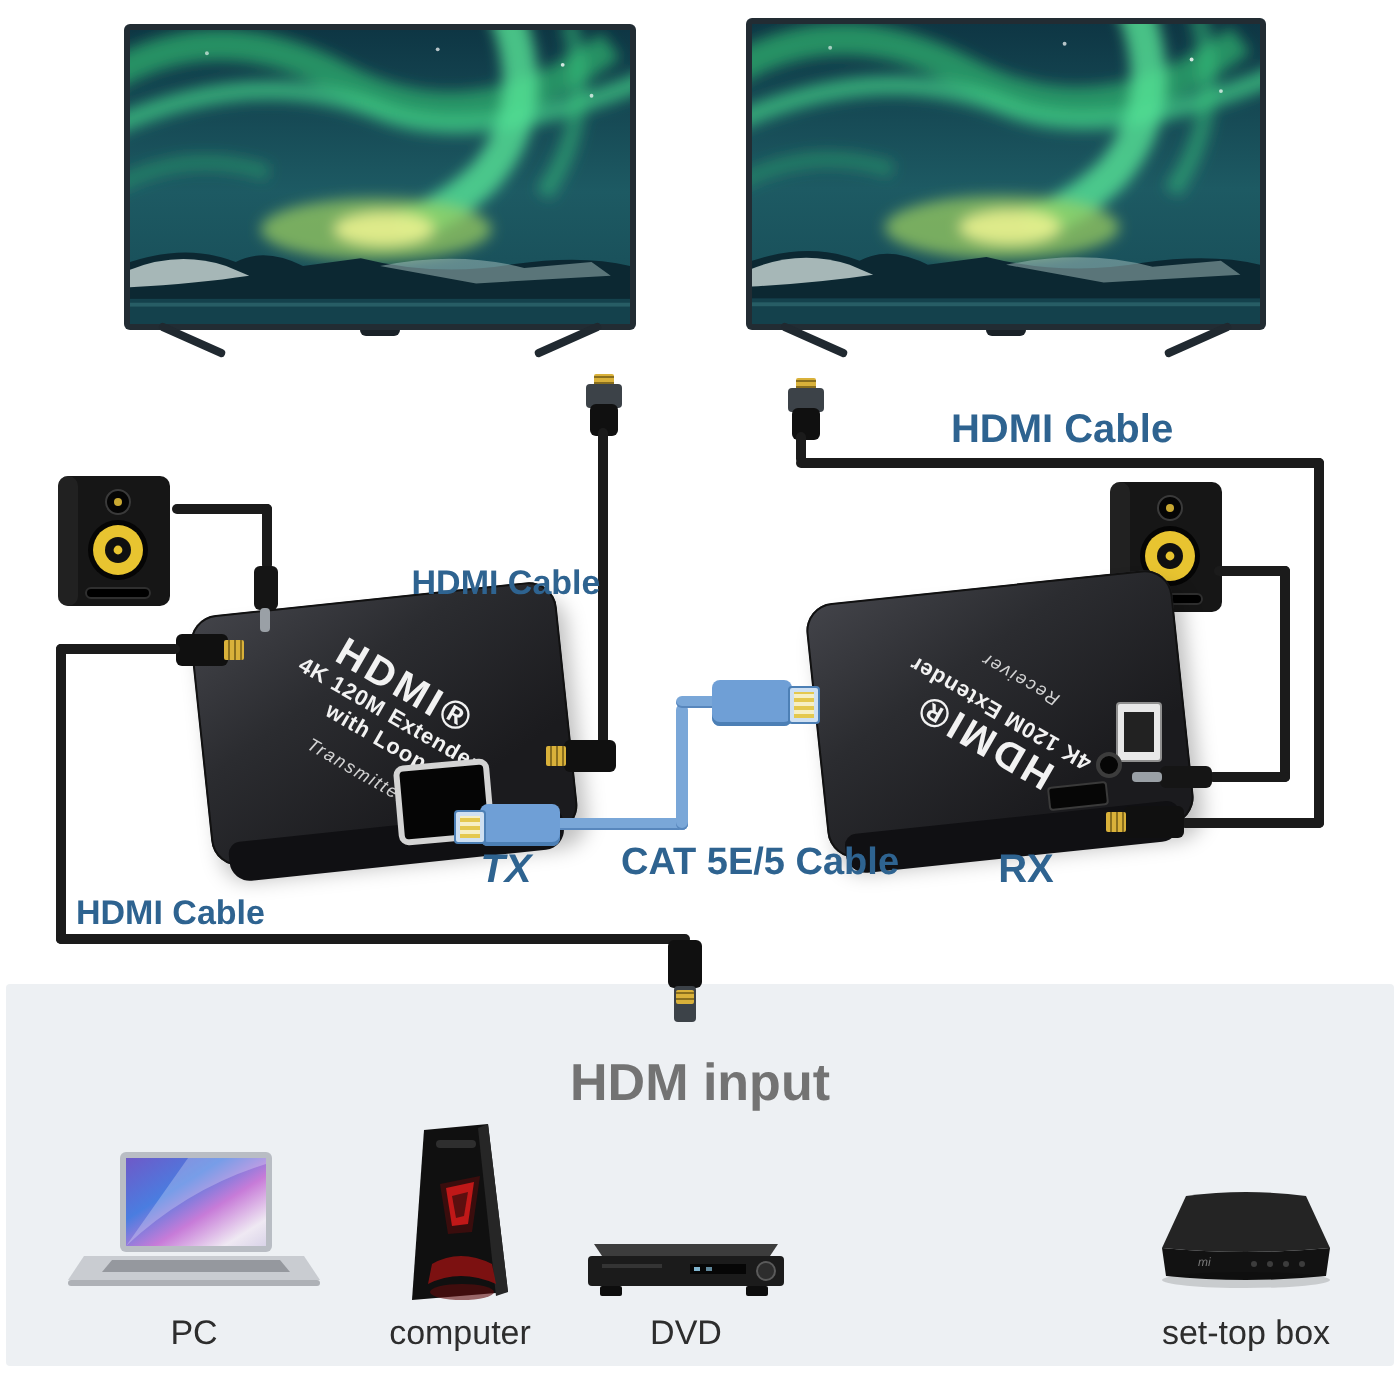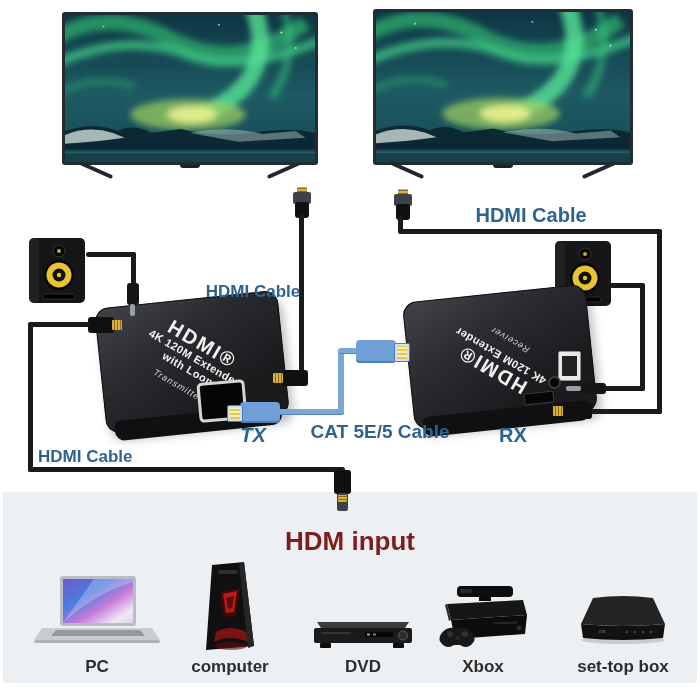--- a/index.html
+++ b/index.html
@@ -38,24 +38,24 @@
   .rx-usb-inner{position:absolute;inset:4px 3px;background:#222;}
   .rx-audio-hole{position:absolute;width:9px;height:9px;border-radius:50%;background:#060606;border:2px solid #3c3c3c;}
   .rx-hdmi-slot{position:absolute;background:#060606;border:1px solid #3a3a3a;border-radius:2px;transform:rotate(-6deg);}
   
   .lbl{position:absolute;font-weight:bold;color:#2e6390;}
   .lbl-c{text-align:center;}
   
   .speaker{position:absolute;}
   
   .panel{position:absolute;left:3px;top:492px;width:694px;height:191px;background:#edf0f3;border-radius:2px;}
-  .panel-title{position:absolute;left:0;right:0;top:34px;text-align:center;font-size:26px;font-weight:bold;color:#7f1d1d;}
+  .panel-title{position:absolute;left:0;right:0;top:34px;text-align:center;font-size:26px;font-weight:bold;color:#737373;}
   .device{position:absolute;top:70px;display:flex;flex-direction:column;align-items:center;justify-content:flex-end;}
   .device .fig{display:flex;align-items:flex-end;justify-content:center;height:90px;}
-  .device .dlabel{font-size:17px;font-weight:bold;color:#2d2d2d;margin-top:5px;white-space:nowrap;}
+  .device .dlabel{font-size:17px;font-weight:normal;color:#2d2d2d;margin-top:5px;white-space:nowrap;}
 </style>
 </head>
 <body>
 
 <div class="canvas">
 
   <div class="tv" style="left:62px;top:12px;width:256px;height:168px;">
     <div class="tv-frame" style="height:153px;">
       <svg class="tv-screen" viewBox="0 0 260 152" preserveAspectRatio="none">
         <defs>
@@ -274,56 +274,37 @@
           <path d="M24 30 L44 26 L40 54 L28 55 Z" fill="#3a0d0d"></path>
           <path d="M27 32 L41 29 L38 50 L30 51 Z" fill="#c01818"></path>
           <path d="M30 36 L38 34 L36 46 L32 47 Z" fill="#5c0f0f"></path>
           <path d="M20 70 Q 34 62 50 70 L 52 80 Q 34 72 18 80 Z" fill="#8f1212" opacity=".85"></path>
           <ellipse cx="35" cy="84" rx="16" ry="4" fill="#600b0b" opacity=".6"></ellipse>
         </svg>
       </div>
       <div class="dlabel">computer</div>
     </div>
 
-    <div class="device" style="left:300px;width:120px;">
+    <div class="device" style="left:280px;width:120px;">
       <div class="fig">
         <svg width="112" height="36" viewBox="0 0 112 36">
           <path d="M10 6 L102 6 L98 12 L14 12 Z" fill="#3c3c3c"></path>
           <rect x="7" y="12" width="98" height="15" rx="2" fill="#1b1b1b"></rect>
           <rect x="58" y="16" width="28" height="5" fill="#060606"></rect>
           <rect x="60" y="17.5" width="3" height="2" fill="#9fe0ff" opacity=".8"></rect>
           <rect x="66" y="17.5" width="3" height="2" fill="#9fe0ff" opacity=".6"></rect>
           <circle cx="96" cy="19.5" r="4.5" fill="#2d2d2d" stroke="#5a5a5a"></circle>
           <rect x="14" y="16" width="30" height="2" fill="#343434"></rect>
           <rect x="13" y="27" width="11" height="5" rx="1" fill="#0d0d0d"></rect>
           <rect x="86" y="27" width="11" height="5" rx="1" fill="#0d0d0d"></rect>
         </svg>
       </div>
       <div class="dlabel">DVD</div>
     </div>
 
-    <div class="device" style="left:425px;width:110px;">
-      <div class="fig">
-        <svg width="100" height="70" viewBox="0 0 100 70">
-          <rect x="24" y="4" width="56" height="11" rx="4" fill="#0d0d0d"></rect>
-          <rect x="27" y="7" width="12" height="4" rx="2" fill="#2a2a2a"></rect>
-          <rect x="46" y="15" width="12" height="4" fill="#090909"></rect>
-          <path d="M14 22 L90 18 L94 33 L18 38 Z" fill="#161616"></path>
-          <path d="M14 22 L18 38 L16 39 L12 23 Z" fill="#2b2b2b"></path>
-          <path d="M18 38 L94 33 L92 52 L22 57 Z" fill="#0c0c0c"></path>
-          <rect x="60" y="40" width="24" height="2" fill="#262626" transform="rotate(-2 72 41)"></rect>
-          <circle cx="86" cy="46" r="2.5" fill="#2f2f2f"></circle>
-          <path d="M8 52 Q 14 44 24 46 Q 34 44 40 51 Q 44 58 38 63 Q 33 67 27 63 L 21 63 Q 15 67 10 63 Q 4 58 8 52 Z" fill="#181818"></path>
-          <circle cx="17" cy="52" r="3" fill="#333"></circle>
-          <circle cx="32" cy="52" r="3" fill="#333"></circle>
-          <circle cx="25" cy="56" r="2" fill="#2a2a2a"></circle>
-        </svg>
-      </div>
-      <div class="dlabel">Xbox</div>
-    </div>
 
     <div class="device" style="left:562px;width:116px;">
       <div class="fig">
         <svg width="96" height="62" viewBox="0 0 96 62">
           <path d="M18 8 Q 48 4 78 8 L 90 34 Q 48 38 6 34 Z" fill="#242424"></path>
           <path d="M6 34 Q 48 38 90 34 L 88 48 Q 48 52 8 48 Z" fill="#121212"></path>
           <ellipse cx="48" cy="50" rx="42" ry="4" fill="#000" opacity=".15"></ellipse>
           <text x="24" y="43" font-size="6" fill="#7a7a7a" font-family="Liberation Sans, sans-serif" font-style="italic">mi</text>
           <circle cx="52" cy="42" r="1.5" fill="#3c3c3c"></circle>
             <circle cx="60" cy="42" r="1.5" fill="#3c3c3c"></circle>

